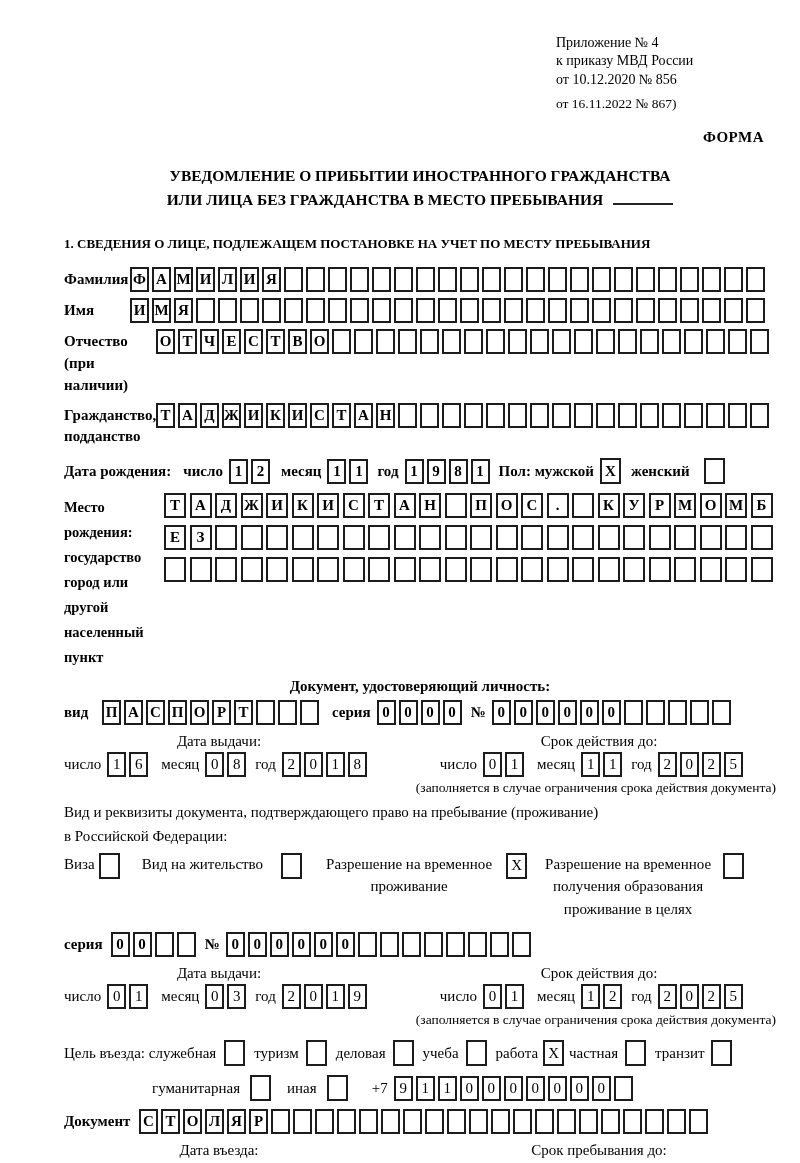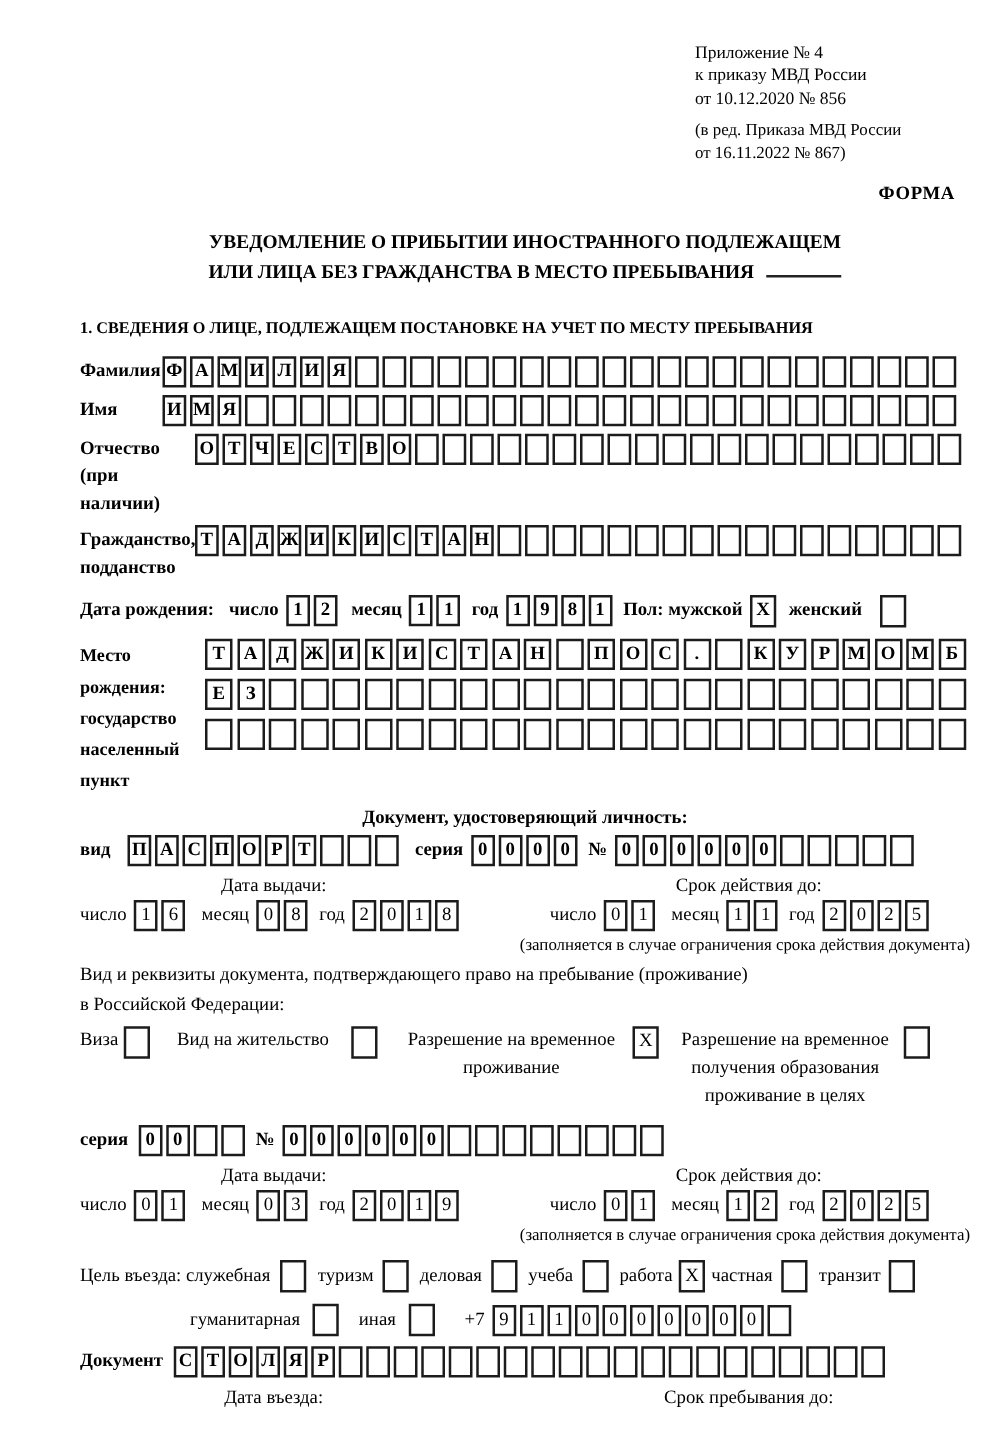--- a/index.html
+++ b/index.html
@@ -58,28 +58,27 @@
 </head>
 <body>
 
 <div class="page">
 
   <div class="appendix">
     <div>Приложение № 4</div>
     <div>к приказу МВД России</div>
     <div>от 10.12.2020 № 856</div>
     <div class="amend">
-      <div>(в ред. Приказа МВД России</div>
       <div>от 16.11.2022 № 867)</div>
     </div>
   </div>
   <div class="forma">ФОРМА</div>
 
   <div class="title">
-    <div>УВЕДОМЛЕНИЕ О ПРИБЫТИИ ИНОСТРАННОГО ПОДЛЕЖАЩЕМ</div>
+    <div>УВЕДОМЛЕНИЕ О ПРИБЫТИИ ИНОСТРАННОГО ГРАЖДАНСТВА</div>
     <div><span>ИЛИ ЛИЦА БЕЗ ГРАЖДАНСТВА В МЕСТО ПРЕБЫВАНИЯ</span><span class="blank"></span></div>
   </div>
 
   <div class="sec-head">1. СВЕДЕНИЯ О ЛИЦЕ, ПОДЛЕЖАЩЕМ ПОСТАНОВКЕ НА УЧЕТ ПО МЕСТУ ПРЕБЫВАНИЯ</div>
 
   <div class="frow" style="margin-top:15px;">
     <div class="flabel w66">Фамилия</div>
     <div class="cells">
         <span class="cell">Ф</span>
         <span class="cell">А</span>
@@ -244,20 +243,21 @@
     <span class="inline-lbl" style="margin-left:6px;">Пол: мужской</span>
     <span class="checkbox">X</span>
     <span class="inline-lbl" style="margin-left:10px;">женский</span>
     <span class="checkbox" style="margin-left:8px;"></span>
   </div>
 
   <div class="frow" style="margin-top:9px;">
     <div class="flabel w100 stack" style="white-space:normal; line-height:1.72;">
       <span>Место рождения:</span>
       <span>государство</span>
+      <span>город или другой</span>
       <span>населенный пункт</span>
     </div>
     <div class="stack" style="gap:7px;">
       <div class="cells cells-wide">
           <span class="cell">Т</span>
           <span class="cell">А</span>
           <span class="cell">Д</span>
           <span class="cell">Ж</span>
           <span class="cell">И</span>
           <span class="cell">К</span>

